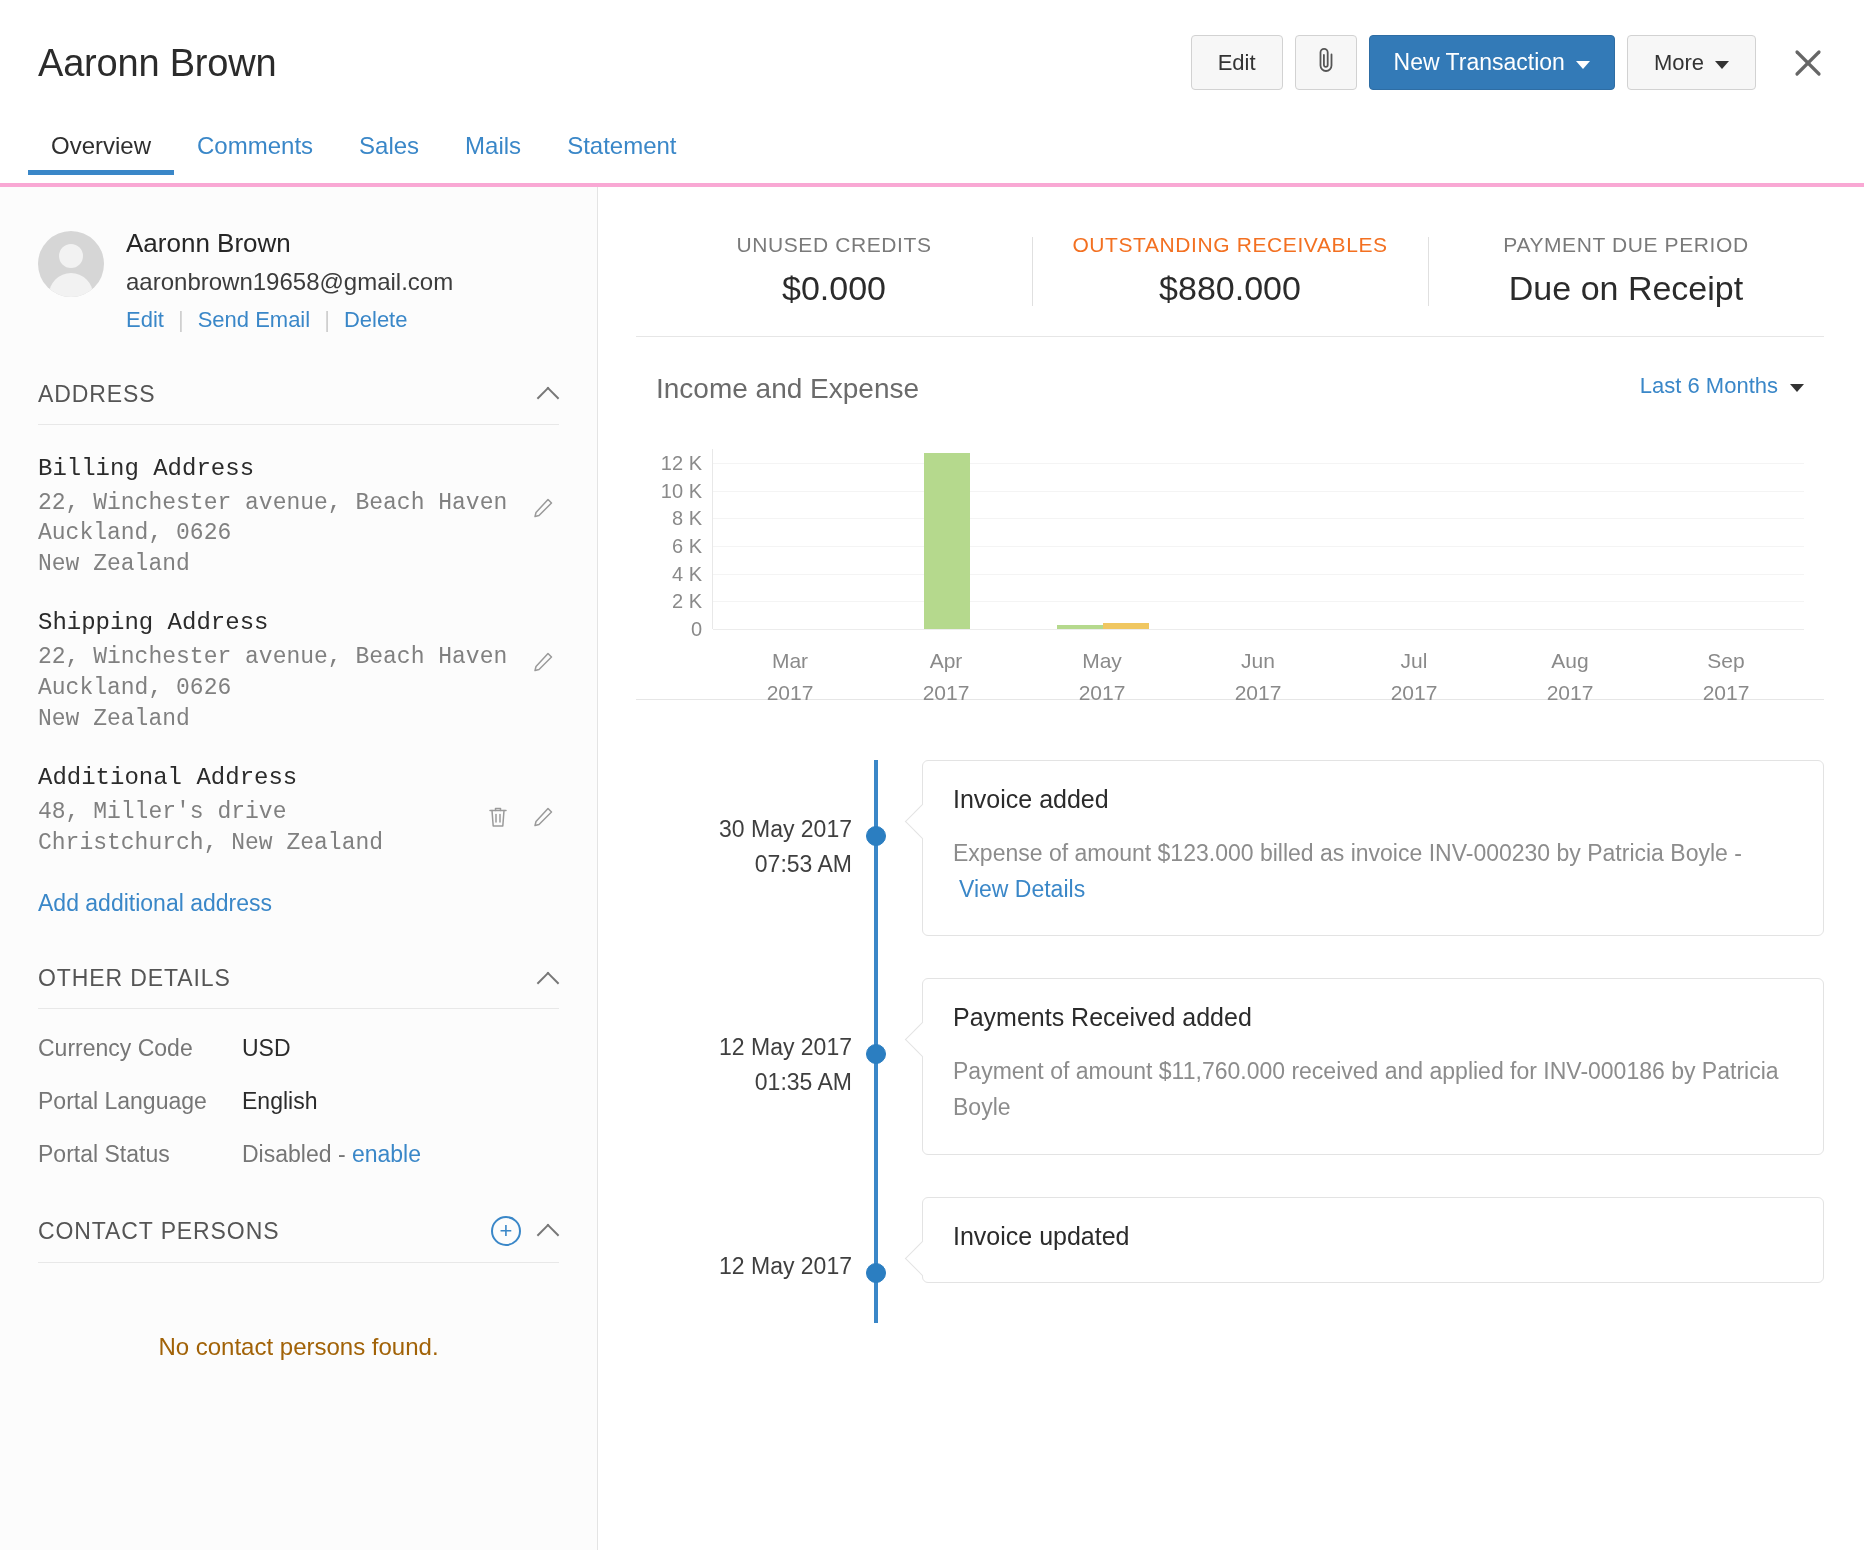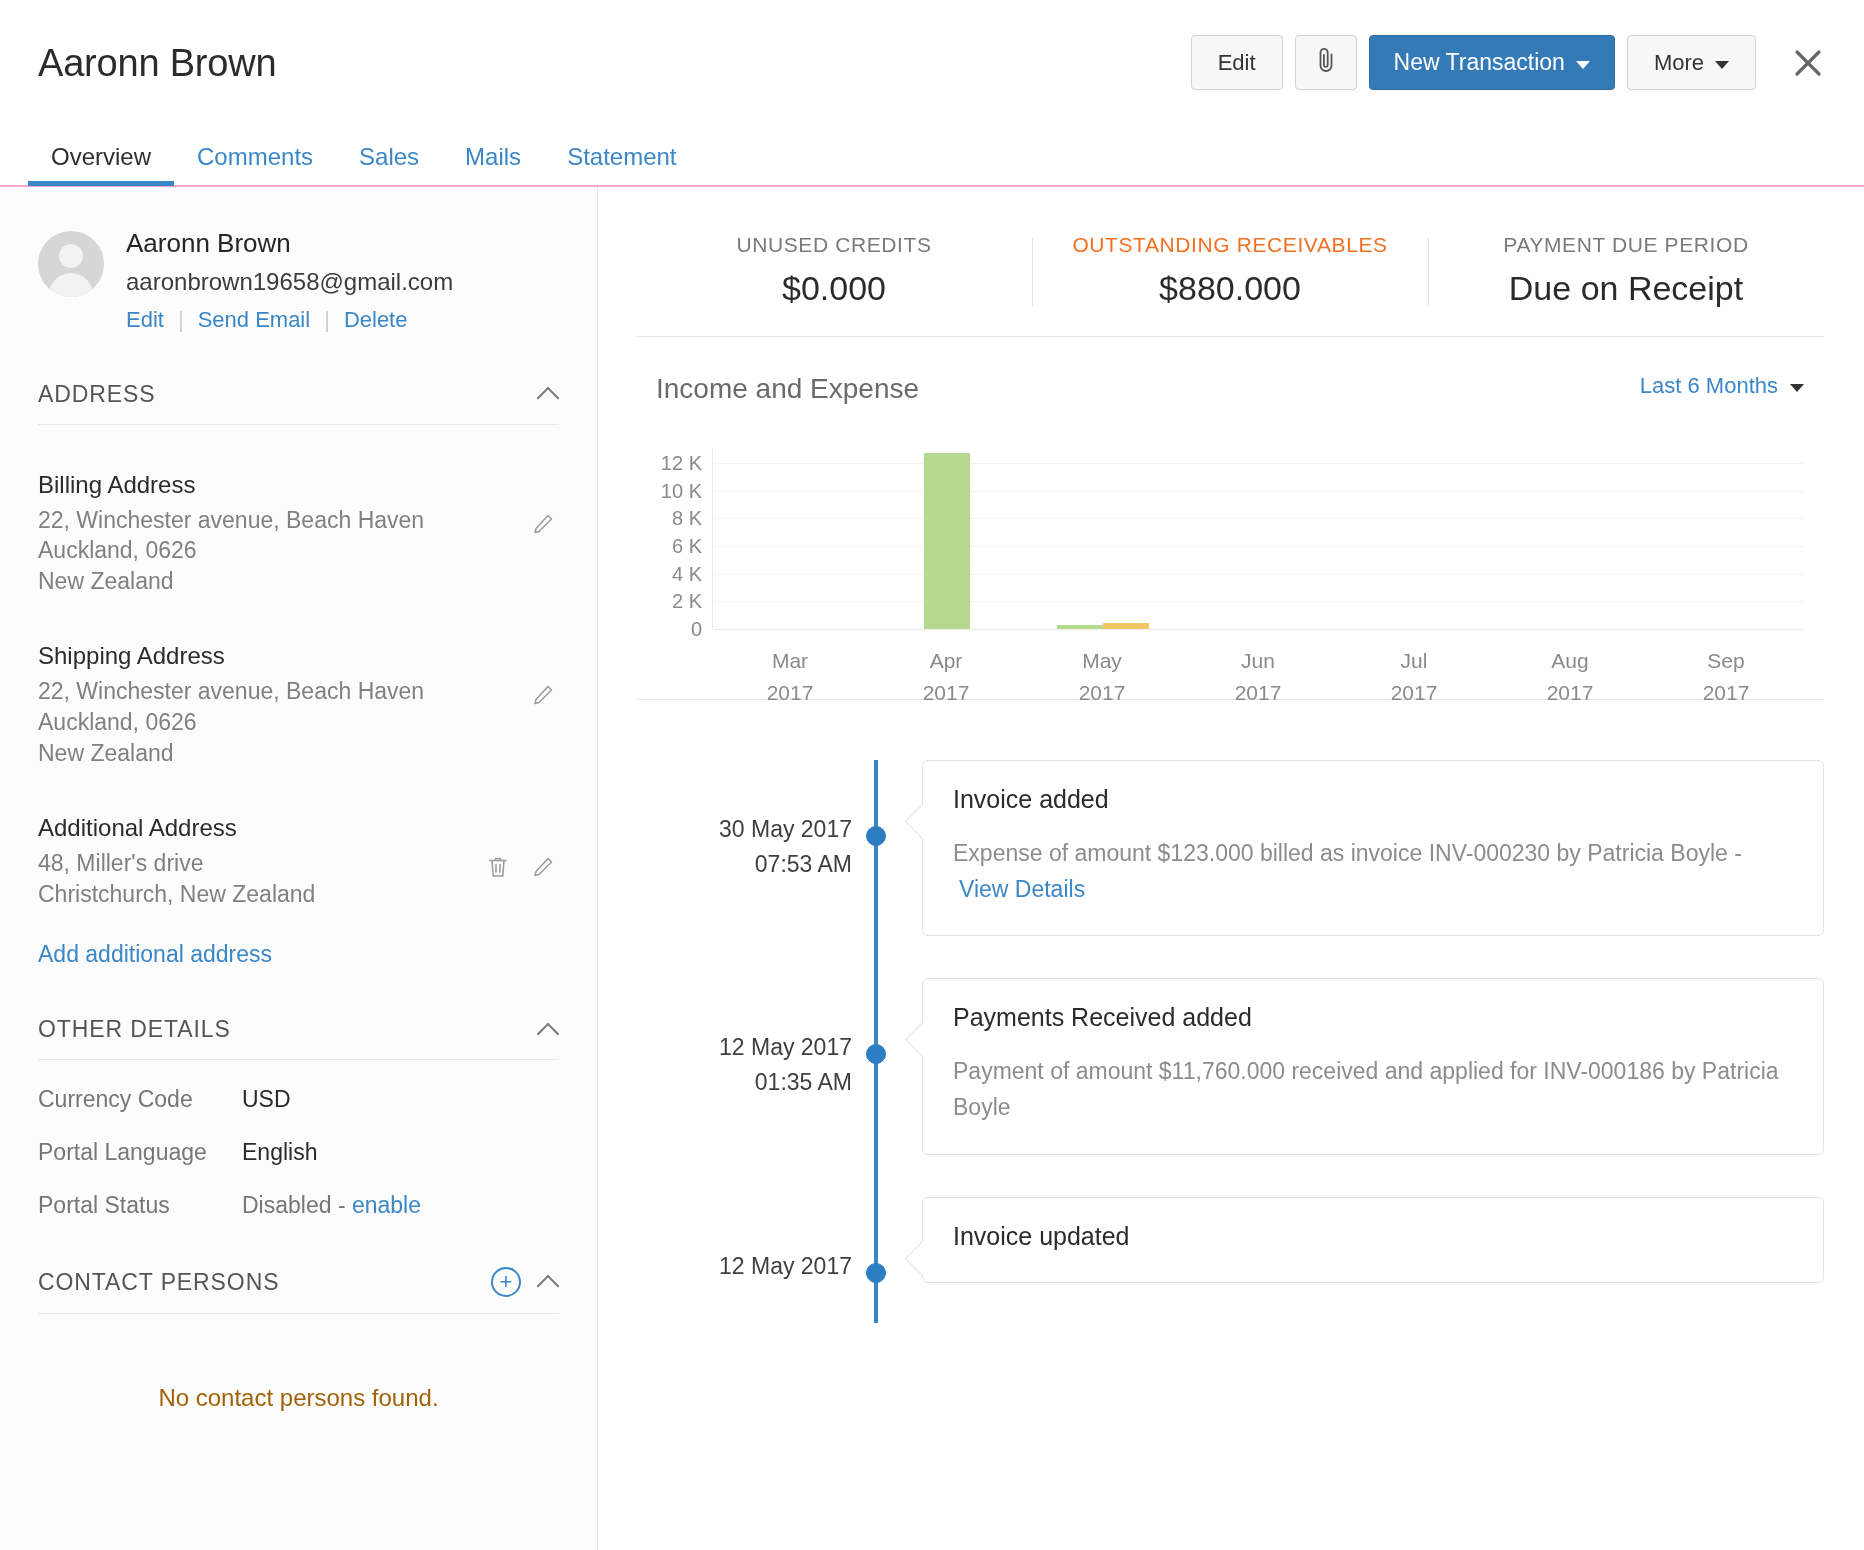--- a/index.html
+++ b/index.html
@@ -54,24 +54,24 @@
   .clip-icon { font-size: 25px; color: #555; transform: rotate(0deg); }
   .close-btn {
     margin-left: 18px; width: 44px; height: 44px;
     display: flex; align-items: center; justify-content: center;
     cursor: pointer; color: #666;
   }
 
   
   .tabs {
     position: relative;
-    display: flex; align-items: flex-end;
+    display: flex; align-items: center;
     padding: 0 0 0 28px;
     height: 62px;
-    border-bottom: 2px solid #f9a8d4;
+    border-bottom: 4px solid #f9a8d4;
   }
   .tab {
     font-size: 24px; color: #3a87c8;
     padding: 0 23px 16px 23px;
     cursor: pointer; line-height: 1;
     position: relative;
   }
   .tab.active { color: #2f2f2f; }
   .tab.active::after {
     content: ""; position: absolute;
@@ -130,21 +130,21 @@
     border-left: 2px solid #777; border-top: 2px solid #777;
     transform: rotate(45deg);
   }
   .plus-circle {
     width: 30px; height: 30px; border-radius: 50%;
     border: 2px solid #3a87c8; color: #3a87c8;
     display: flex; align-items: center; justify-content: center;
     font-size: 22px; line-height: 1; cursor: pointer;
   }
 
-  .addr-block { margin-top: 46px; position: relative; }
+  .addr-block { margin-top: 30px; position: relative; font-family: Liberation Mono, monospace; }
   .addr-label { font-size: 24px; color: #2b2b2b; margin-bottom: 6px; }
   .addr-line { font-size: 23px; color: #808080; line-height: 1.33; }
   .addr-icons {
     position: absolute; right: 4px; top: 41px;
     display: flex; align-items: center; gap: 22px;
   }
   .icon-btn { cursor: pointer; color: #9a9a9a; }
   .link-blue { color: #3a87c8; font-size: 23px; text-decoration: none; cursor: pointer; }
   .add-addr { display: block; margin-top: 32px; }
 

